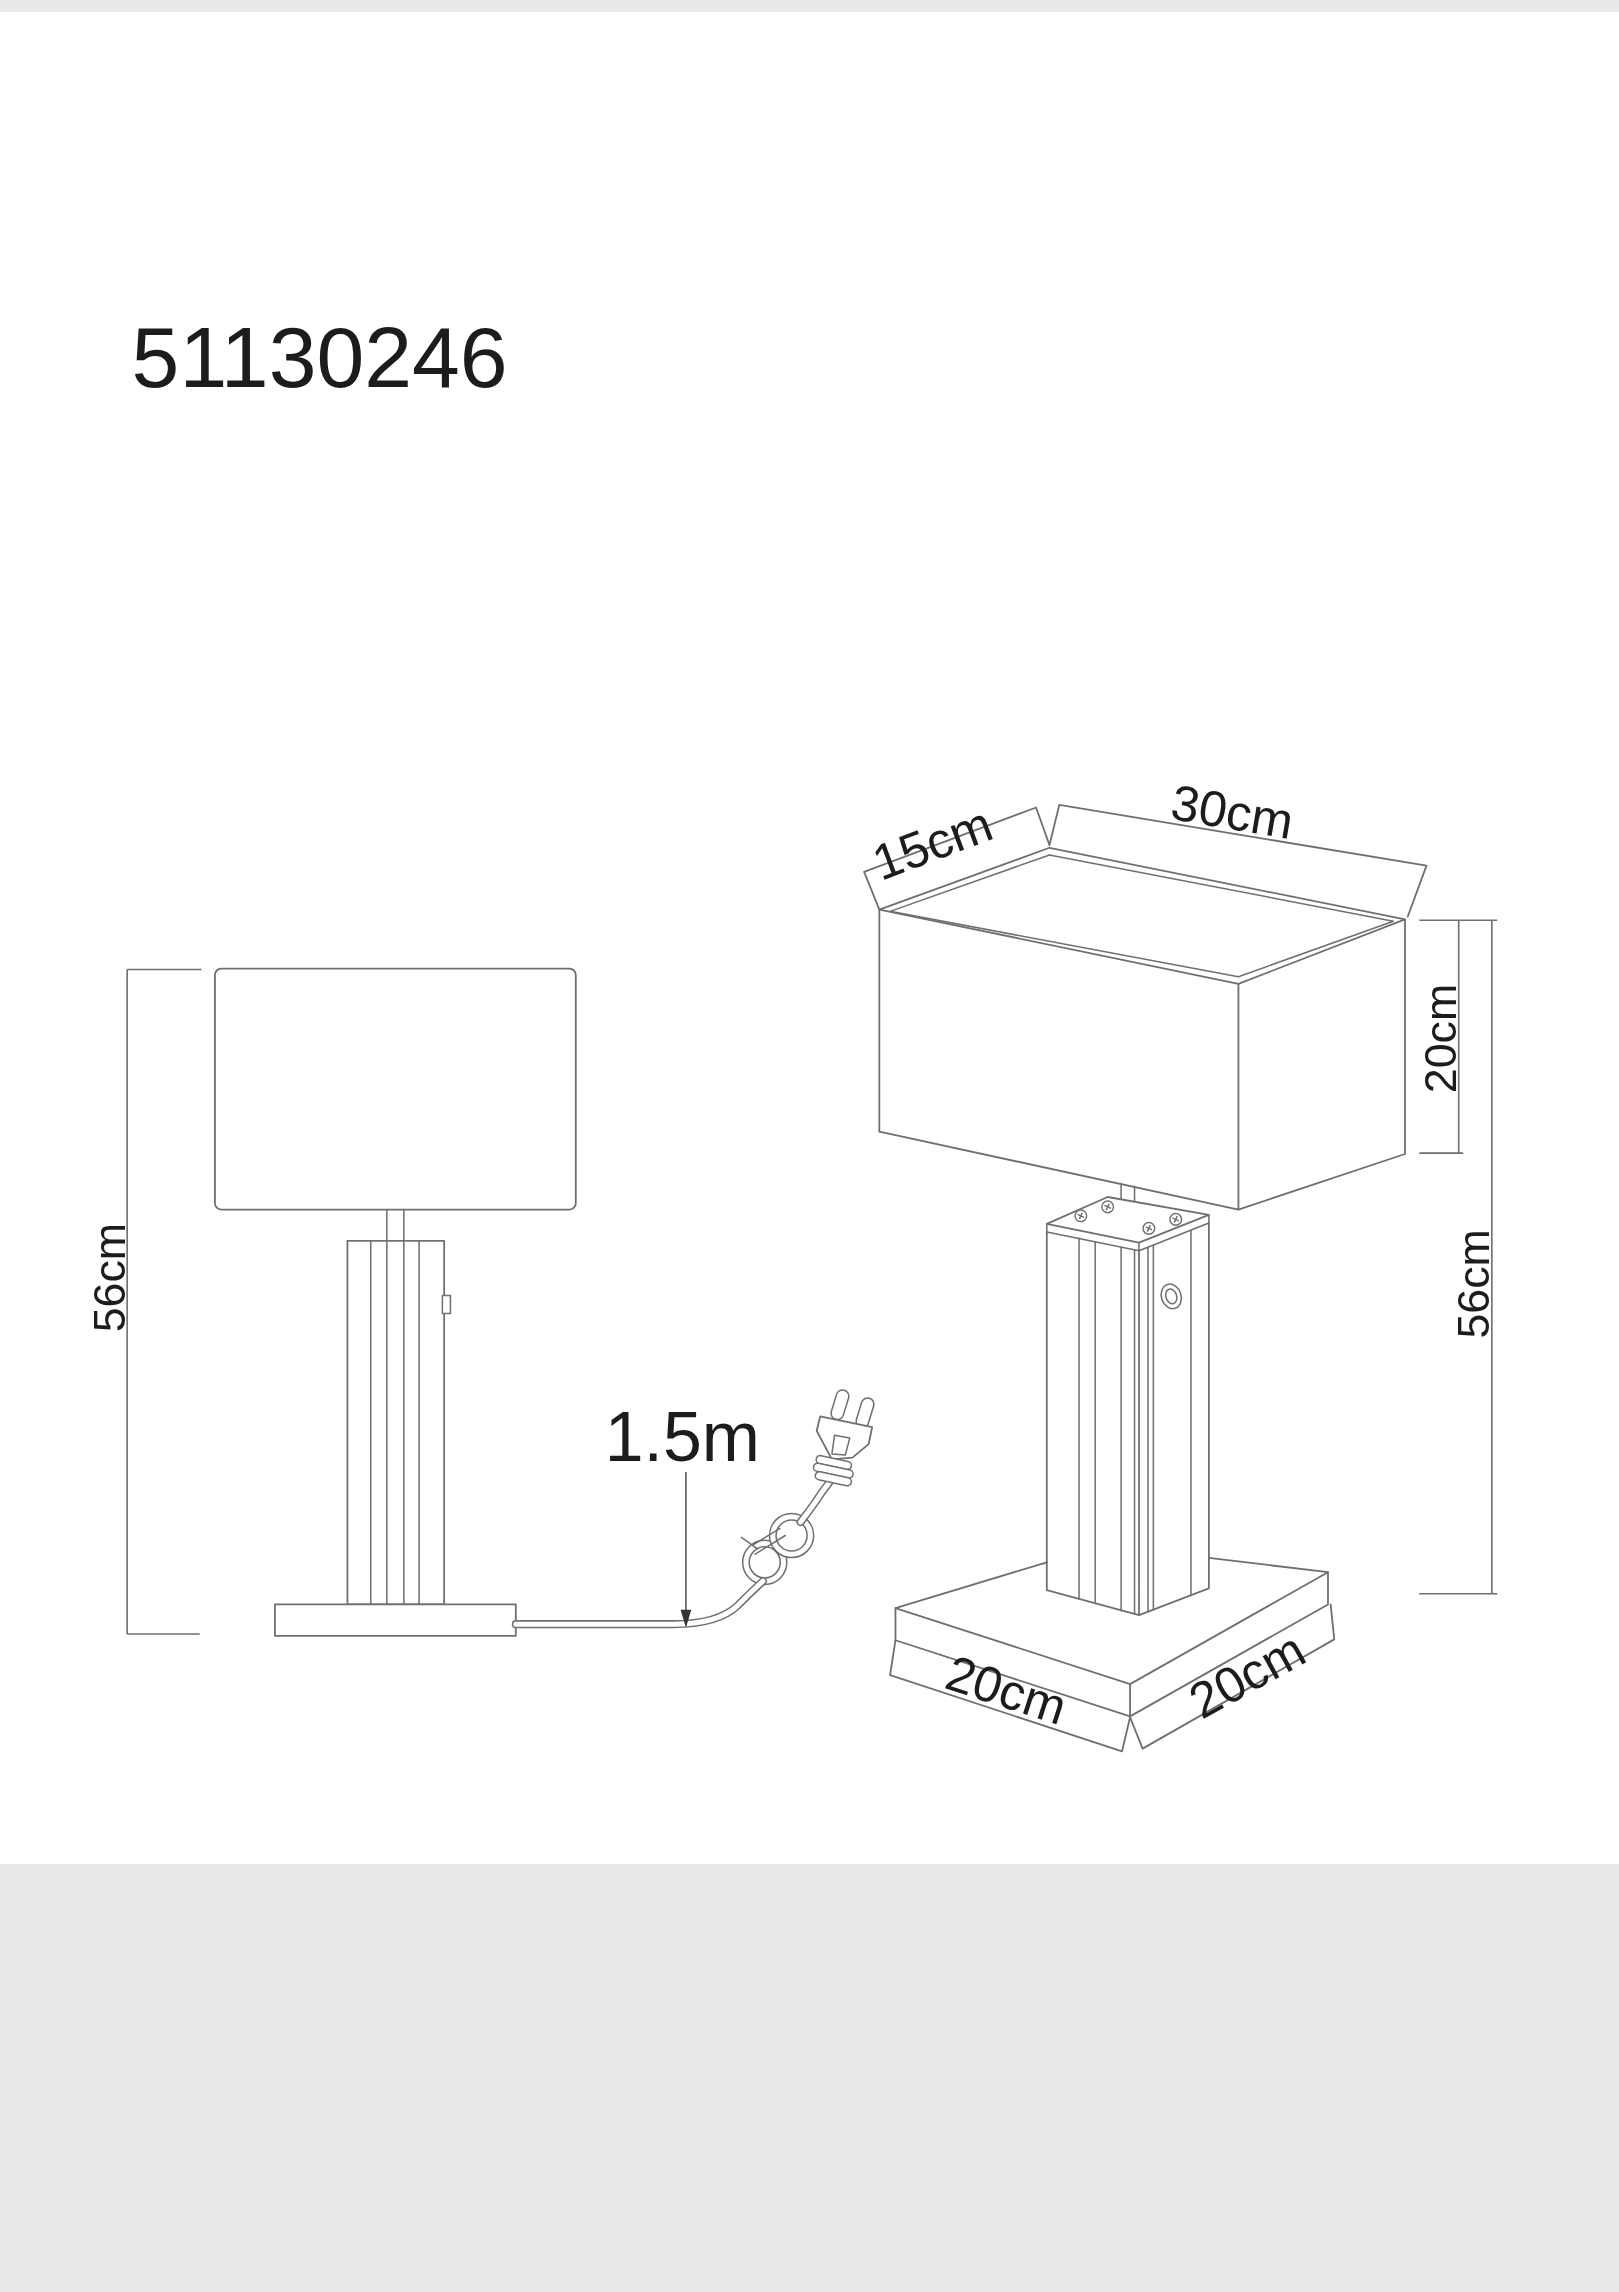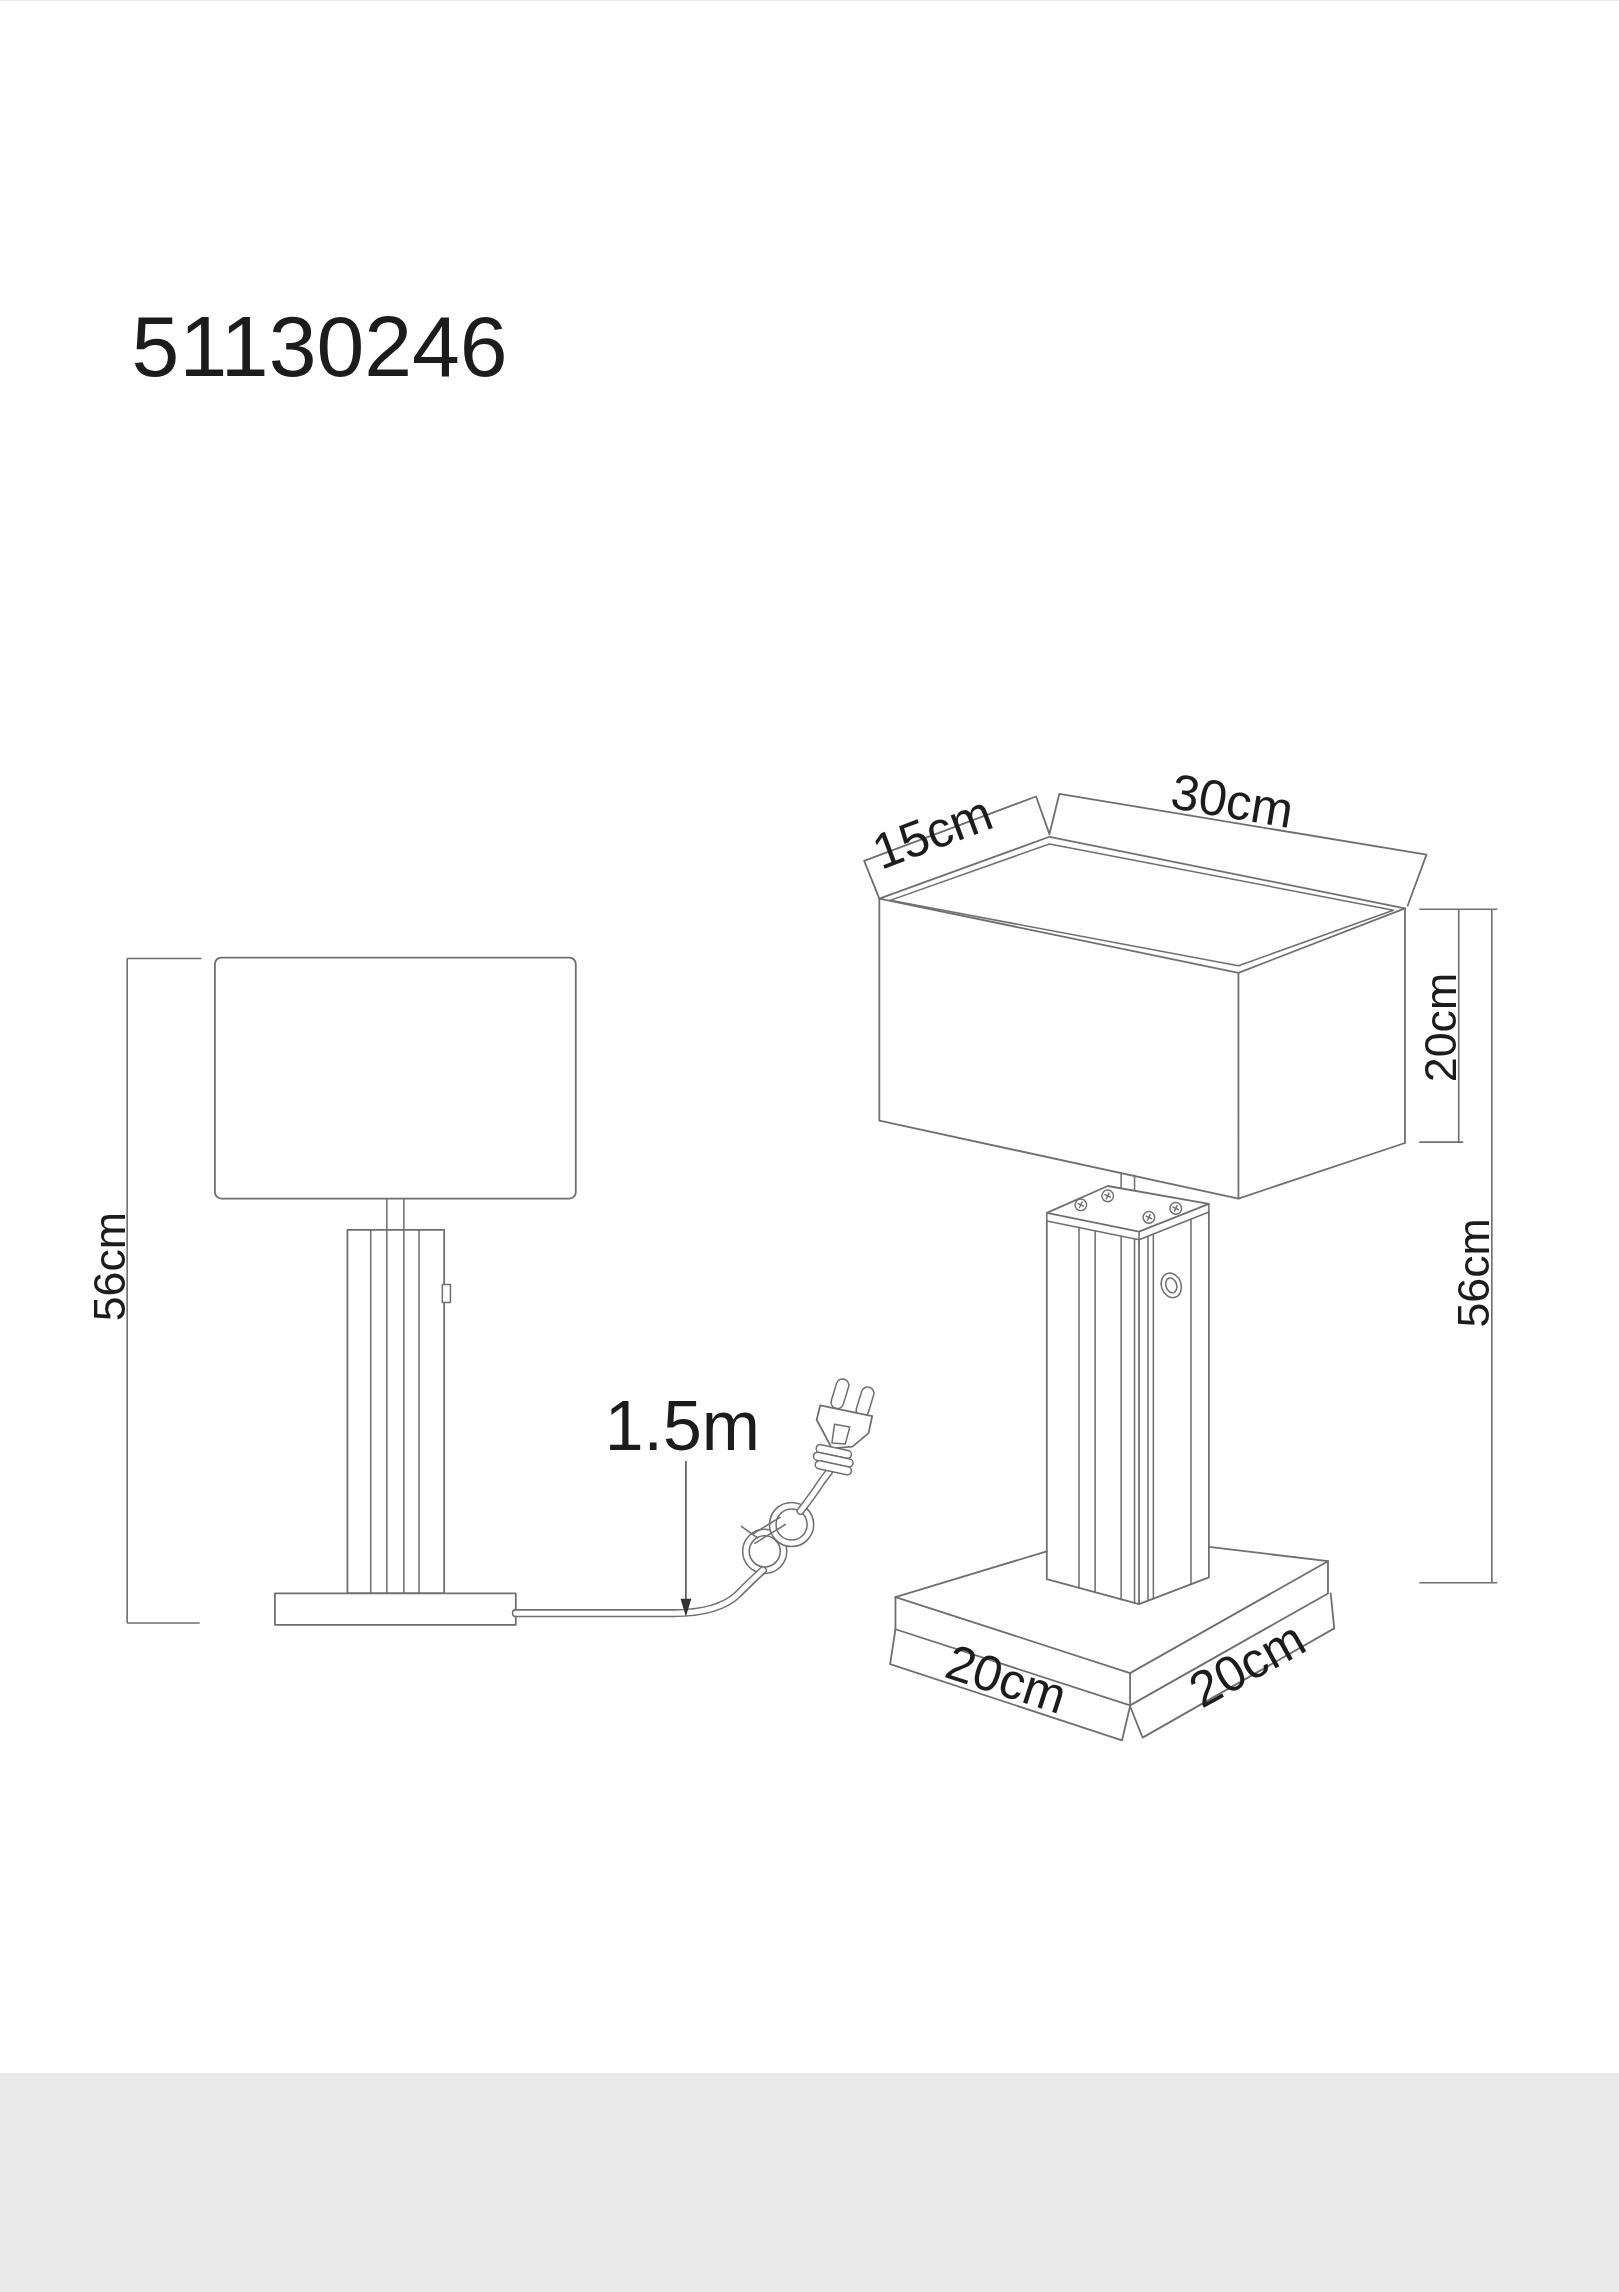--- a/index.html
+++ b/index.html
@@ -3,22 +3,22 @@
 <meta charset="utf-8">
 <style>
   :root{
     --line:#6f6f6f;
     --text:#1c1c1c;
     --arrow:#333333;
     --bg:#ffffff;
   }
   html,body{margin:0;padding:0;background:#e9e9e9;}
   .canvas{
-    width:1619px;height:2072px;background:var(--bg);
-    position:relative;margin:1px auto;overflow:hidden;
+    width:1619px;height:1852px;background:var(--bg);
+    position:relative;margin:12px auto;overflow:hidden;
     font-family:"Liberation Sans", sans-serif;
   }
   svg{position:absolute;left:0;top:0;}
   .ln{stroke:var(--line);stroke-width:2;fill:none;stroke-linecap:round;stroke-linejoin:round;}
   .ln-thin{stroke:var(--line);stroke-width:1.7;fill:none;stroke-linecap:round;stroke-linejoin:round;}
   .face{fill:#ffffff;}
   .dim{stroke:var(--line);stroke-width:1.8;fill:none;stroke-linecap:butt;}
   .leader{stroke:#555555;stroke-width:1.8;fill:none;}
   .cord-o{stroke:var(--line);stroke-width:9;fill:none;stroke-linecap:round;}
   .cord-i{stroke:#ffffff;stroke-width:5.6;fill:none;stroke-linecap:round;}

